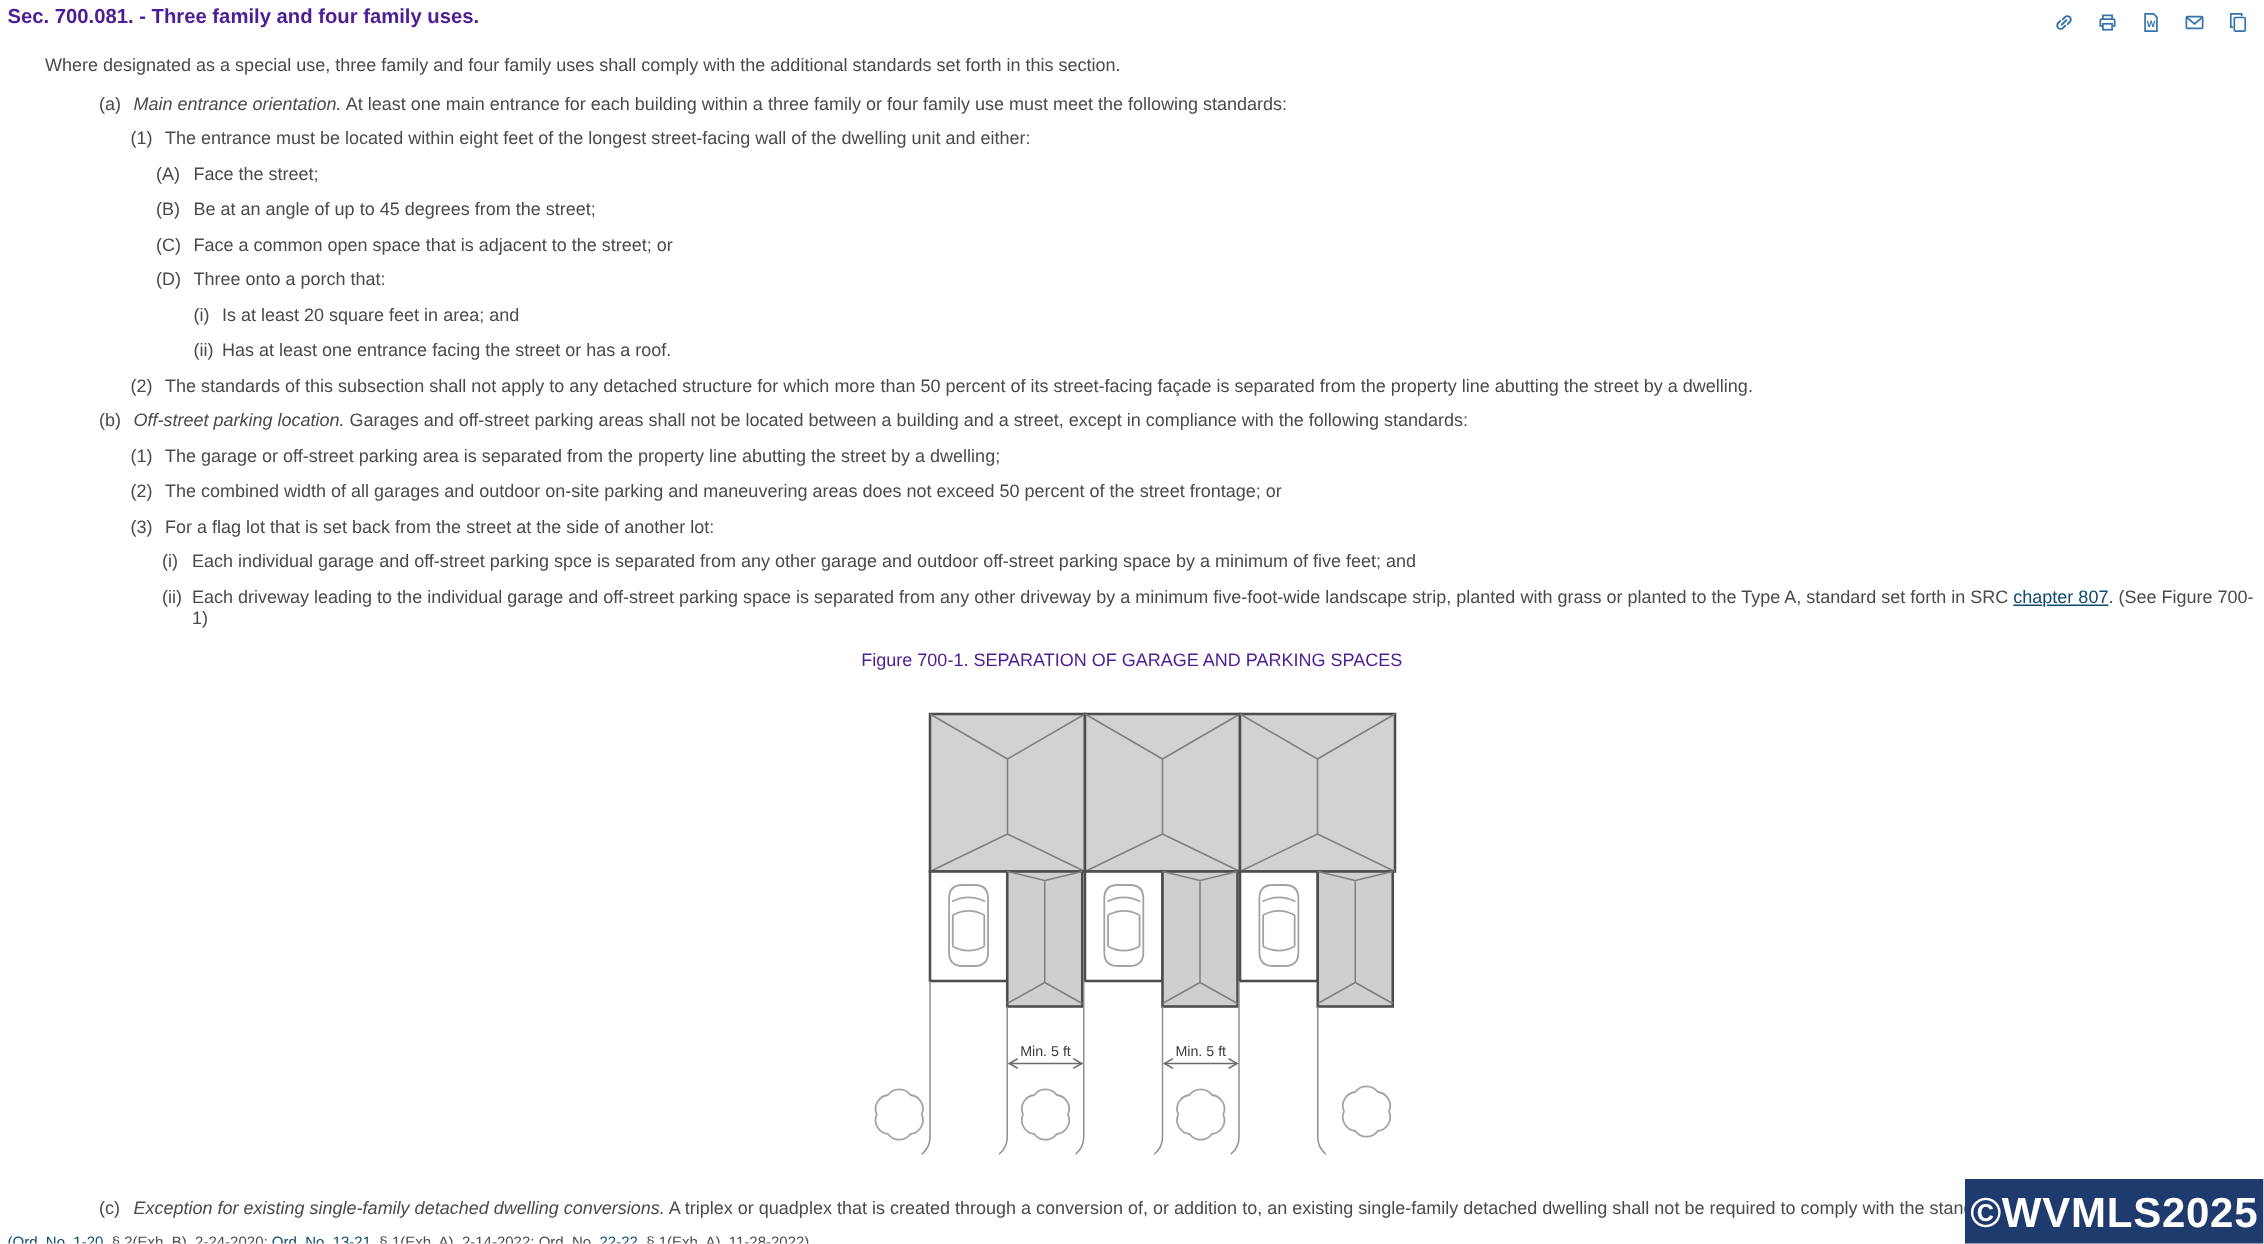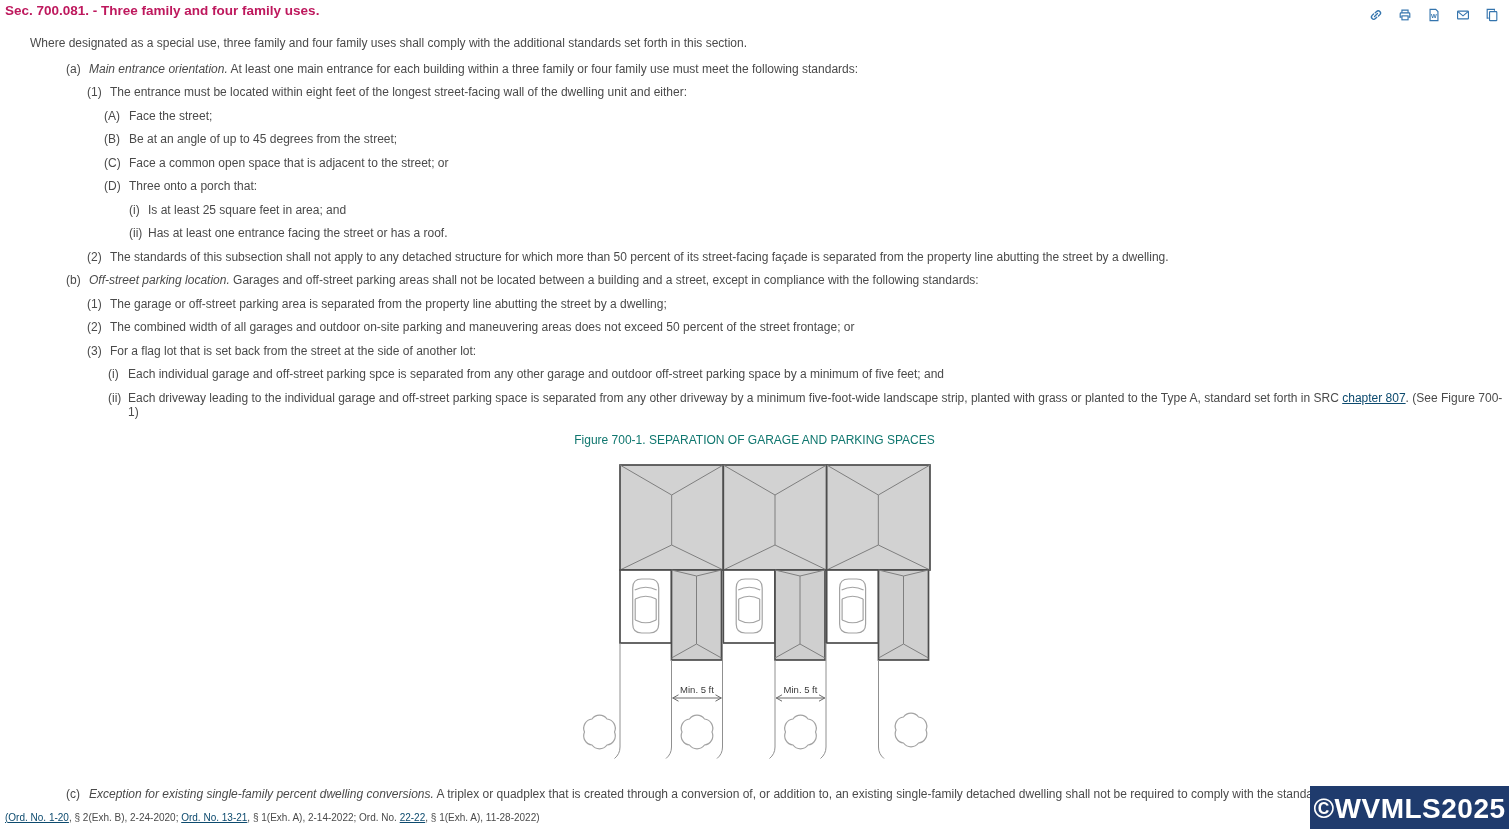--- a/index.html
+++ b/index.html
@@ -4,37 +4,37 @@
 <style>
   html,body{margin:0;padding:0;}
   body{
     width:1509px;height:829px;overflow:hidden;position:relative;
     background:#ffffff;
     font-family:"Liberation Sans","DejaVu Sans",sans-serif;
     color:#4a4a4a;
   }
   .page{position:relative;width:1509px;height:829px;}
   h1.title{
-    font-size:13.5px;font-weight:bold;color:#be185d;
+    font-size:13.5px;font-weight:bold;color:#4c1d95;
     margin:3px 0 18px 5px;letter-spacing:0;
   }
   .intro{font-size:12px;margin:8px 0 11px 30px;line-height:14.5px;}
   .row{display:flex;font-size:12px;line-height:14.5px;margin-bottom:9px;}
   .row .lbl{flex:none;}
   .row .txt{flex:1;min-width:0;padding-right:4px;}
   .lvl-a  .lbl{margin-left:66px;width:23px;}
   .lvl-1  .lbl{margin-left:87px;width:23px;}
   .lvl-A  .lbl{margin-left:104px;width:25px;}
   .lvl-i2 .lbl{margin-left:129px;width:19px;}
   .lvl-i3 .lbl{margin-left:108px;width:20px;}
   .row em{text-align:right;}
   a.link{color:#0c4a6e;text-decoration:underline;cursor:pointer;}
   .caption{
-    font-size:12px;text-align:center;color:#0f766e;
-    margin:13px 0 13px 0;line-height:14.5px;
+    font-size:12px;text-align:center;color:#4c1d95;
+    margin:13px 0 24px 0;line-height:14.5px;
   }
   .figure-svg{display:block;margin:0 0 0 580px;}
   .row-c{margin-top:22px;}
   .footer{font-size:10px;margin:9px 0 0 5px;line-height:14.5px;}
   .toolbar{
     position:absolute;top:5px;right:10px;display:flex;gap:15px;
     color:#3474ad;align-items:center;
   }
   .toolbar .tb-icon{width:14px;height:14px;display:inline-block;cursor:pointer;}
   .toolbar svg{display:block;}
@@ -108,21 +108,21 @@
   <div class="row lvl-A">
     <span class="lbl">(C)</span>
     <span class="txt">Face a common open space that is adjacent to the street; or</span>
   </div>
   <div class="row lvl-A">
     <span class="lbl">(D)</span>
     <span class="txt">Three onto a porch that:</span>
   </div>
   <div class="row lvl-i2">
     <span class="lbl">(i)</span>
-    <span class="txt">Is at least 25 square feet in area; and</span>
+    <span class="txt">Is at least 20 square feet in area; and</span>
   </div>
   <div class="row lvl-i2">
     <span class="lbl">(ii)</span>
     <span class="txt">Has at least one entrance facing the street or has a roof.</span>
   </div>
   <div class="row lvl-1">
     <span class="lbl">(2)</span>
     <span class="txt">The standards of this subsection shall not apply to any detached structure for which more than 50 percent of its street-facing façade is separated from the property line abutting the street by a dwelling.</span>
   </div>
   <div class="row lvl-a">
@@ -226,20 +226,20 @@
     </g>
 
     <use href="#bush" x="19.5" y="272"></use>
     <use href="#bush" x="117" y="272"></use>
     <use href="#bush" x="220.5" y="272"></use>
     <use href="#bush" x="331" y="270"></use>
   </svg>
 
   <div class="row lvl-a row-c">
     <span class="lbl">(c)</span>
-    <span class="txt"><em>Exception for existing single-family percent dwelling conversions.</em><span> A triplex or quadplex that is created through a conversion of, or addition to, an existing single-family detached dwelling shall not be required to comply with the standards of this section.</span></span>
+    <span class="txt"><em>Exception for existing single-family detached dwelling conversions.</em><span> A triplex or quadplex that is created through a conversion of, or addition to, an existing single-family detached dwelling shall not be required to comply with the standards of this section.</span></span>
   </div>
 
   <div class="footer"><a class="link">(Ord. No. 1-20</a><span>, § 2(Exh. B), 2-24-2020; </span><a class="link">Ord. No. 13-21</a><span>, § 1(Exh. A), 2-14-2022; Ord. No. </span><a class="link">22-22</a><span>, § 1(Exh. A), 11-28-2022)</span></div>
 
   <div class="watermark">©WVMLS2025</div>
 
 </div>
 
 </body></html>

